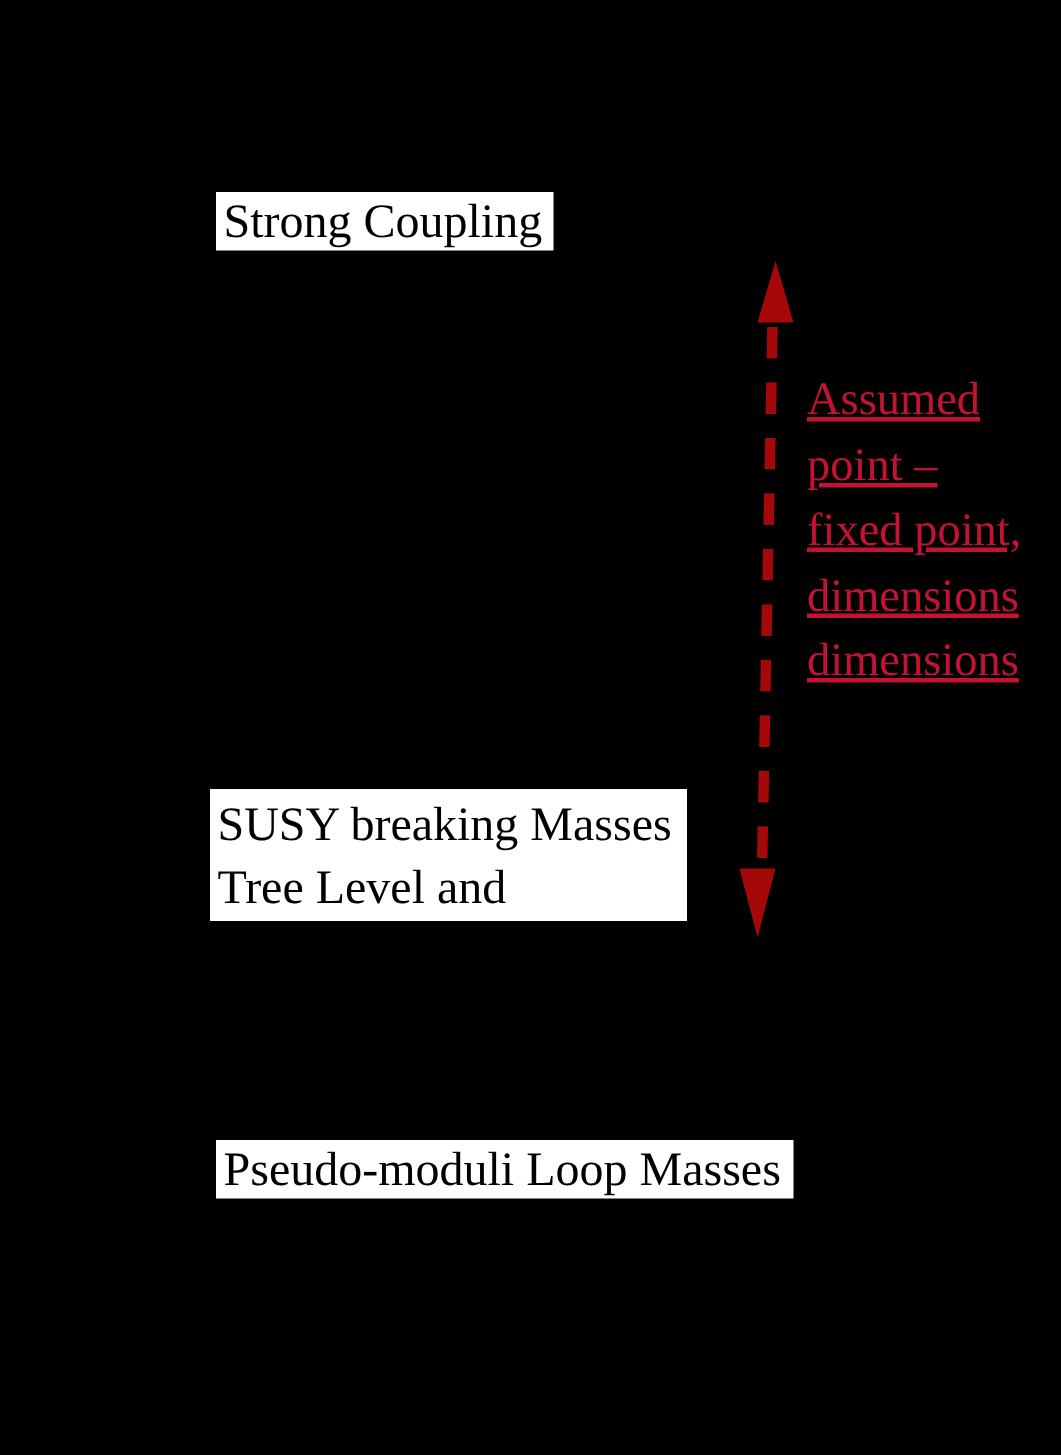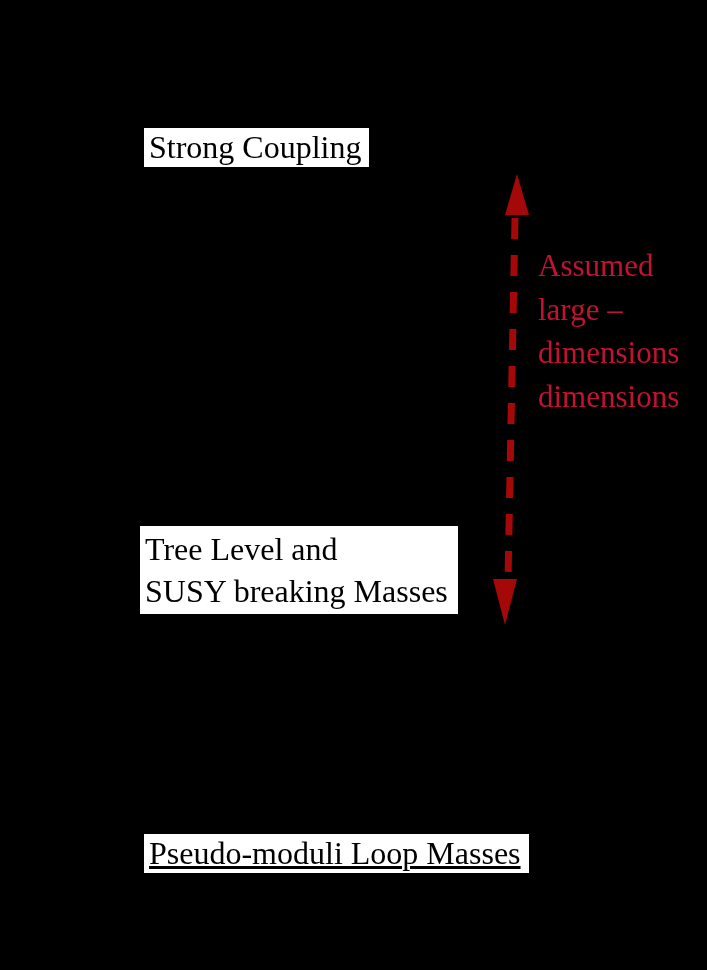--- a/index.html
+++ b/index.html
@@ -24,61 +24,62 @@
     padding: 1px 8px 1px 5px;
     white-space: nowrap;
   }
   .scale-box.two-line {
     line-height: 42px;
     padding: 2px 10px 2px 5px;
   }
   .box-strong-coupling { left: 144px; top: 128px; }
   .box-f-terms        { left: 143px; top: 348px; }
   .box-tree-level     { left: 140px; top: 526px; }
-  .box-pseudo-moduli  { left: 144px; top: 834px; text-decoration: underline; }
+  .box-pseudo-moduli  { left: 144px; top: 760px; }
 
   .arrow-svg {
     position: absolute;
     left: 486px;
     top: 168px;
     width: 56px;
     height: 466px;
   }
   .annotation {
     position: absolute;
     left: 538px;
     top: 244px;
     color: var(--annotation-red, #c41233);
     font-size: 31px;
     line-height: 43.5px;
     white-space: nowrap;
   }
-  .annotation .line { display: block; }
+  .annotation .line { display: block; text-decoration: underline; }
 </style>
 </head>
 <body>
 
 <div class="canvas">
 
   <div class="scale-box box-strong-coupling">Strong Coupling</div>
 
 
   <div class="scale-box two-line box-tree-level">
+    <span class="line" style="display:block">SUSY breaking Masses</span>
     <span class="line" style="display:block">Tree Level and</span>
-    <span class="line" style="display:block">SUSY breaking Masses</span>
   </div>
 
   <div class="scale-box box-pseudo-moduli">Pseudo-moduli Loop Masses</div>
 
   <svg class="arrow-svg" viewBox="0 0 56 466">
     <polygon points="31,6 19,47 43,47" fill="#a50808"></polygon>
     <line x1="29" y1="50" x2="22" y2="412" stroke-width="7" stroke-dasharray="21 16" stroke="#a50808"></line>
     <polygon points="19,457 7,411 31,411" fill="#a50808"></polygon>
   </svg>
 
   <div class="annotation">
     <span class="line">Assumed</span>
-    <span class="line">large –</span>
+    <span class="line">point –</span>
+    <span class="line">fixed point,</span>
     <span class="line">dimensions</span>
     <span class="line">dimensions</span>
   </div>
 
 </div>
 
 </body></html>

